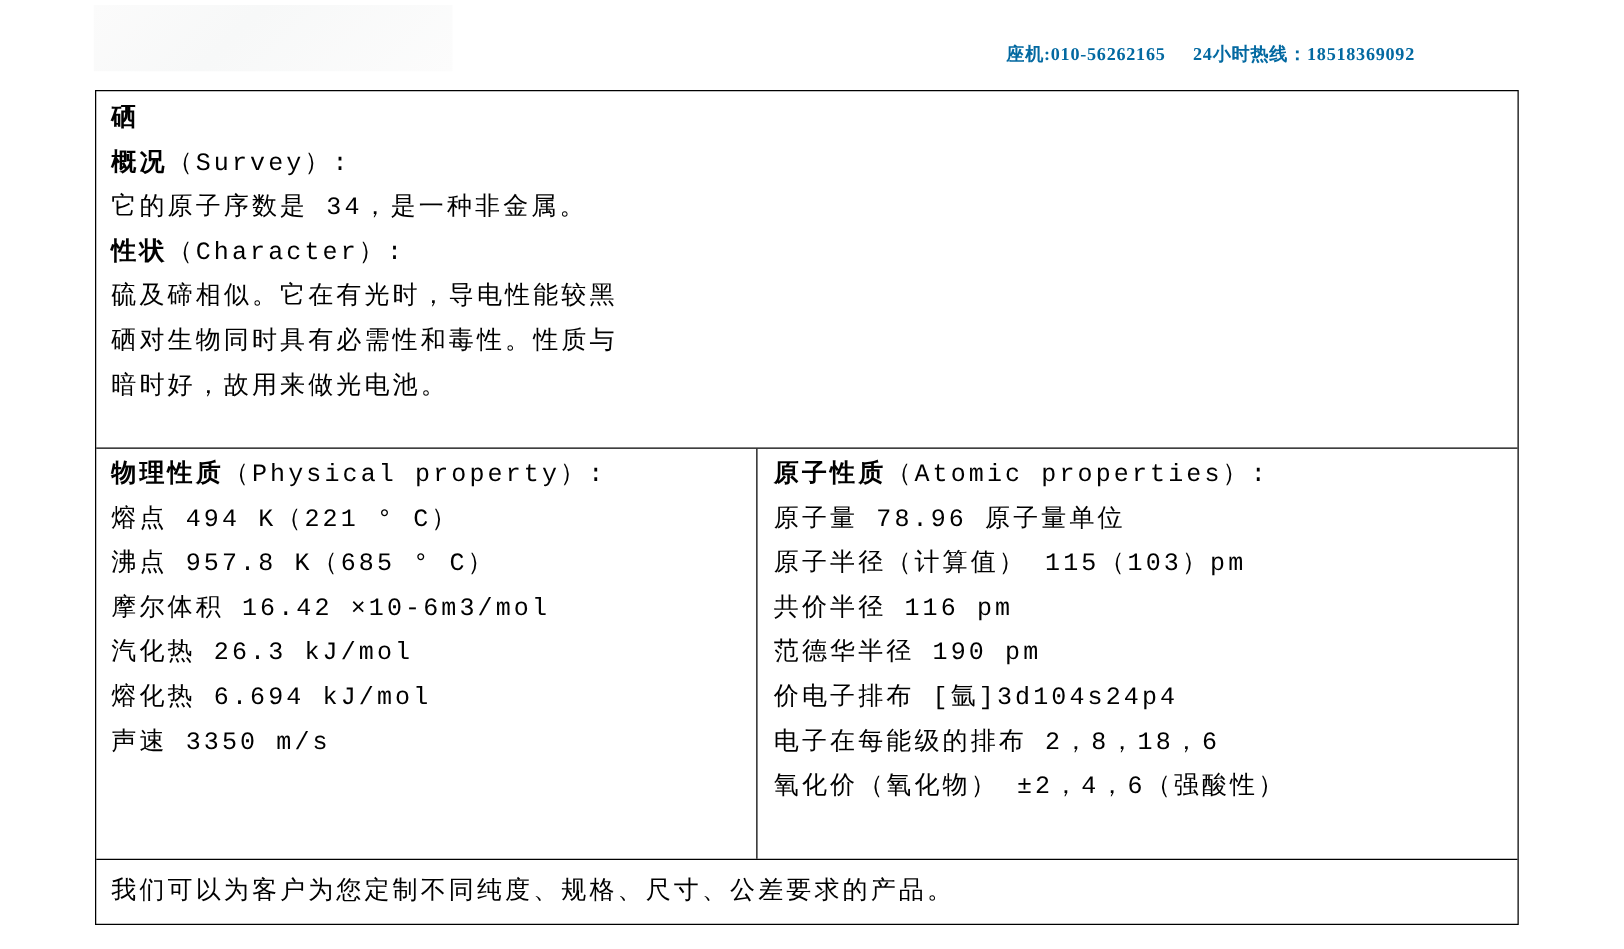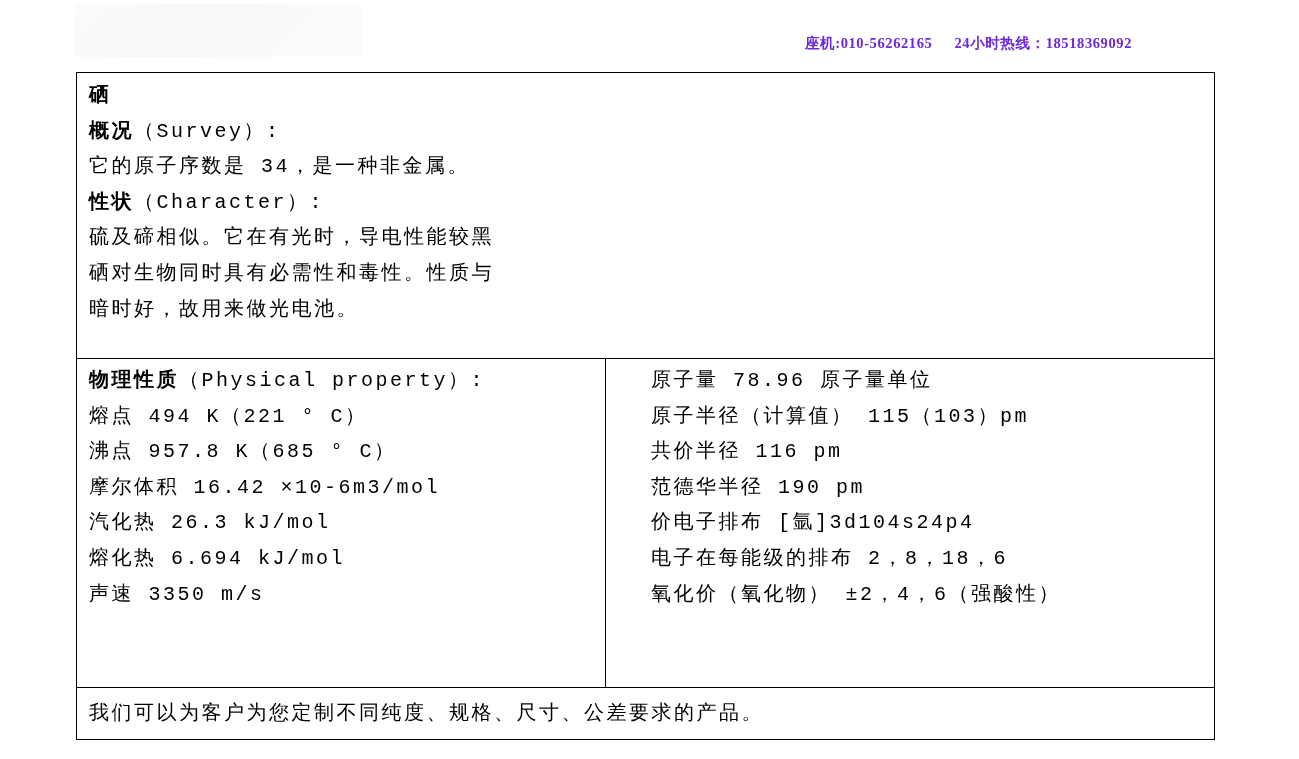--- a/index.html
+++ b/index.html
@@ -16,39 +16,38 @@
   
   .logo-box {
     position: absolute; left: 75px; top: 4px; width: 287px; height: 53px;
     background: linear-gradient(135deg, #fbfbfb 0%, #f7f8f8 40%, #fcfcfc 100%);
   }
 
   
   .contact {
     position: absolute; top: 34px; right: 167px;
     font-family: "Liberation Serif", "DejaVu Serif", serif;
-    font-weight: bold; font-size: 14.5px; color: #6d28d9;
+    font-weight: bold; font-size: 14.5px; color: #0369a1;
     letter-spacing: 0.6px; white-space: nowrap;
   }
   .contact .gap { display: inline-block; width: 22px; }
 
   
   .doc-table {
     position: absolute; left: 76px; top: 72px; width: 1139px; height: 668px;
     border: 1.5px solid #000;
     font-size: 20px; letter-spacing: 2.5px; line-height: 35.6px;
   }
   .sec-overview {
     height: 286px; border-bottom: 1.5px solid #000;
     padding: 5px 10px 0 12px;
   }
   .sec-props {
     height: 329px; border-bottom: 1.5px solid #000;
     display: flex;
-    gap: 32px;
   }
   .cell-physical {
     width: 529px; border-right: 1.5px solid #000;
     padding: 4px 8px 0 12px;
   }
   .cell-atomic {
     flex: 1;
     padding: 4px 8px 0 13px;
   }
   .sec-footnote {
@@ -86,20 +85,21 @@
       <div class="cell-physical">
         <div class="line"><b>物理性质</b><span>（Physical property）:</span></div>
         <div class="line">熔点 494 K（221 ° C）</div>
         <div class="line">沸点 957.8 K（685 ° C）</div>
         <div class="line">摩尔体积 16.42 ×10-6m3/mol</div>
         <div class="line">汽化热 26.3 kJ/mol</div>
         <div class="line">熔化热 6.694 kJ/mol</div>
         <div class="line">声速 3350 m/s</div>
       </div>
       <div class="cell-atomic">
+        <div class="line"><b>原子性质</b><span>（Atomic properties）:</span></div>
         <div class="line">原子量 78.96 原子量单位</div>
         <div class="line">原子半径（计算值） 115（103）pm</div>
         <div class="line">共价半径 116 pm</div>
         <div class="line">范德华半径 190 pm</div>
         <div class="line">价电子排布 [氩]3d104s24p4</div>
         <div class="line">电子在每能级的排布 2，8，18，6</div>
         <div class="line">氧化价（氧化物） ±2，4，6（强酸性）</div>
       </div>
     </div>
 

